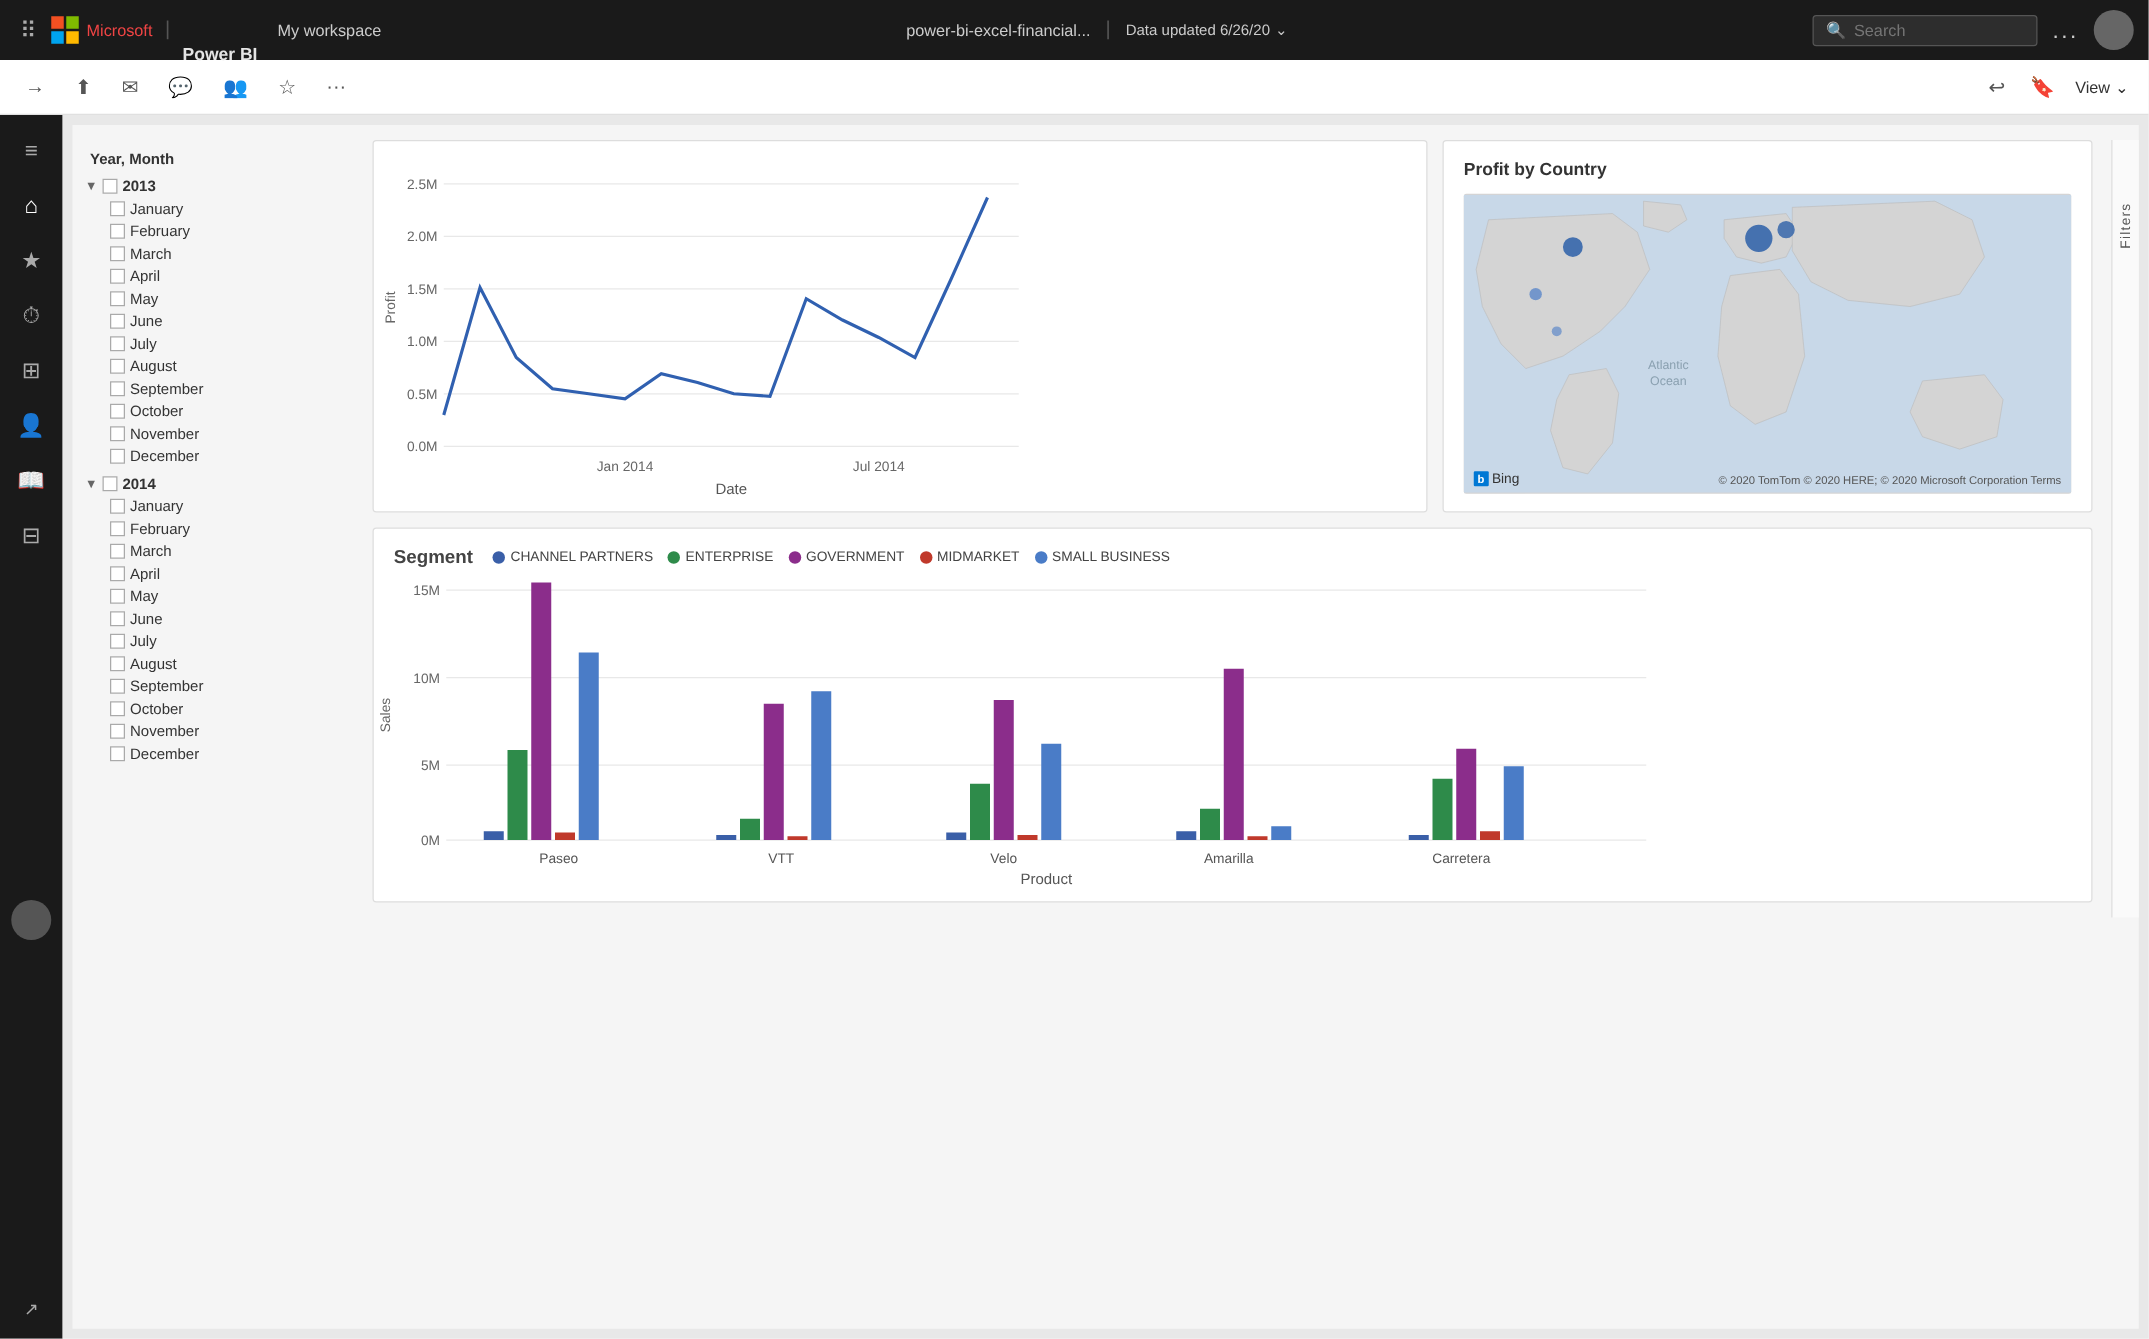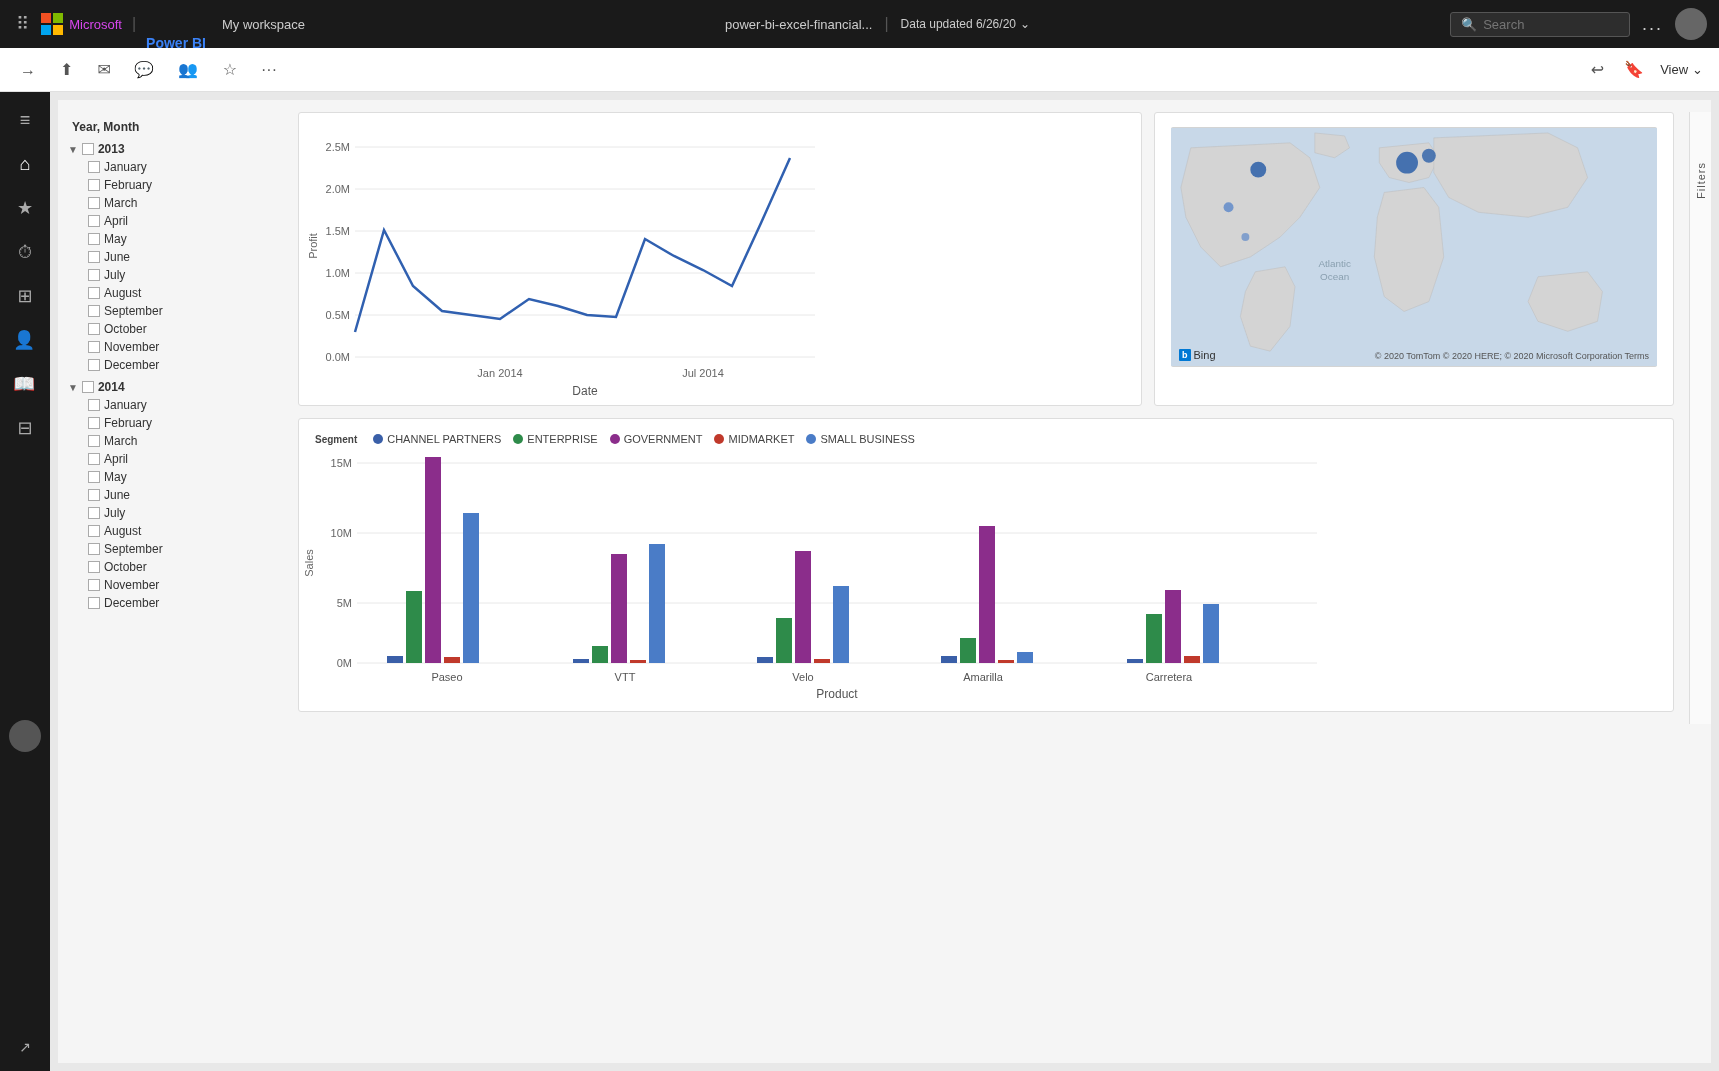--- a/index.html
+++ b/index.html
@@ -11,23 +11,23 @@
       background: #1a1a1a; height: 48px; padding: 0 12px;
       color: white; gap: 8px;
     }
     .nav-grid-icon { color: #aaa; font-size: 18px; cursor: pointer; padding: 4px; }
     .nav-logo { display: flex; align-items: center; gap: 6px; }
     .ms-logo-squares { display: grid; grid-template-columns: 10px 10px; grid-template-rows: 10px 10px; gap: 2px; }
     .ms-sq1 { background: #f25022; }
     .ms-sq2 { background: #7fba00; }
     .ms-sq3 { background: #00a4ef; }
     .ms-sq4 { background: #ffb900; }
-    .nav-microsoft { color: #d946ef; font-size: 13px; font-weight: 400; }
+    .nav-microsoft { color: #ef4444; font-size: 13px; font-weight: 400; }
     .nav-divider { color: #555; margin: 0 4px; }
-    .nav-powerbi { color: #3b82f6; font-size: 14px; font-weight: 600; margin-top: 38px; }
+    .nav-powerbi { color: #e5e5e5; font-size: 14px; font-weight: 600; margin-top: 38px; }
     .nav-workspace { color: #ccc; font-size: 13px; margin-left: 8px; }
     .nav-center { flex: 1; display: flex; align-items: center; justify-content: center; gap: 12px; }
     .nav-filename { color: #ccc; font-size: 13px; }
     .nav-divider2 { color: #555; }
     .nav-updated { color: #ccc; font-size: 12px; display: flex; align-items: center; gap: 4px; }
     .nav-right { display: flex; align-items: center; gap: 12px; }
     .search-box {
       display: flex; align-items: center; background: #2d2d2d;
       border: 1px solid #555; border-radius: 3px; padding: 4px 10px; gap: 6px;
       width: 180px;
@@ -112,21 +112,21 @@
       position: relative; overflow: hidden;
     }
     .bing-logo { position: absolute; bottom: 6px; left: 8px; font-size: 11px; color: #333; display: flex; align-items: center; gap: 3px; }
     .bing-b { background: #0078d4; color: white; font-size: 9px; font-weight: 700; padding: 1px 3px; border-radius: 1px; }
     .map-copyright { position: absolute; bottom: 6px; right: 8px; font-size: 9px; color: #555; }
 
     
     .segment-legend { display: flex; align-items: center; gap: 12px; font-size: 11px; color: #444; margin-bottom: 8px; flex-wrap: wrap; }
     .legend-dot { width: 10px; height: 10px; border-radius: 50%; flex-shrink: 0; }
     .legend-item { display: flex; align-items: center; gap: 4px; }
-    .legend-label-bold { font-weight: 600; font-size: 10px; margin-right: 4px; }
+    .legend-label-bold { font-weight: 600; font-size: 15px; margin-right: 4px; }
 
     
     .y-axis-label {
       position: absolute; left: -8px; top: 50%;
       transform: translate(-50%, -50%) rotate(-90deg);
       font-size: 11px; color: #666; white-space: nowrap;
     }
 
     
     .right-panel {
@@ -379,20 +379,21 @@
                     " fill="none" stroke="#3060b0" stroke-width="2.5"></polyline>
 
                     <text x="145" y="250" text-anchor="middle" font-size="11" fill="#666">Jan 2014</text>
                     <text x="348" y="250" text-anchor="middle" font-size="11" fill="#666">Jul 2014</text>
                     <text x="230" y="268" text-anchor="middle" font-size="12" fill="#555">Date</text>
                   </svg>
                 </div>
               </div>
 
               <div class="chart-card map-card">
+                <div class="chart-title">Profit by Country</div>
                 <div class="map-placeholder">
                   
                   <svg width="100%" height="100%" viewBox="0 0 490 240">
                     <rect width="490" height="240" fill="#c8d8e8"></rect>
 
                     <path d="M20,20 L120,15 L140,30 L150,60 L130,90 L110,110 L80,130 L50,140 L30,120 L15,90 L10,60 Z" fill="#d4d4d4" stroke="#bbb" stroke-width="0.5"></path>
 
                     <path d="M145,5 L175,8 L180,20 L165,30 L145,25 Z" fill="#d4d4d4" stroke="#bbb" stroke-width="0.5"></path>
 
                     <path d="M85,145 L115,140 L125,160 L120,200 L100,225 L80,220 L70,190 L75,165 Z" fill="#d4d4d4" stroke="#bbb" stroke-width="0.5"></path>

